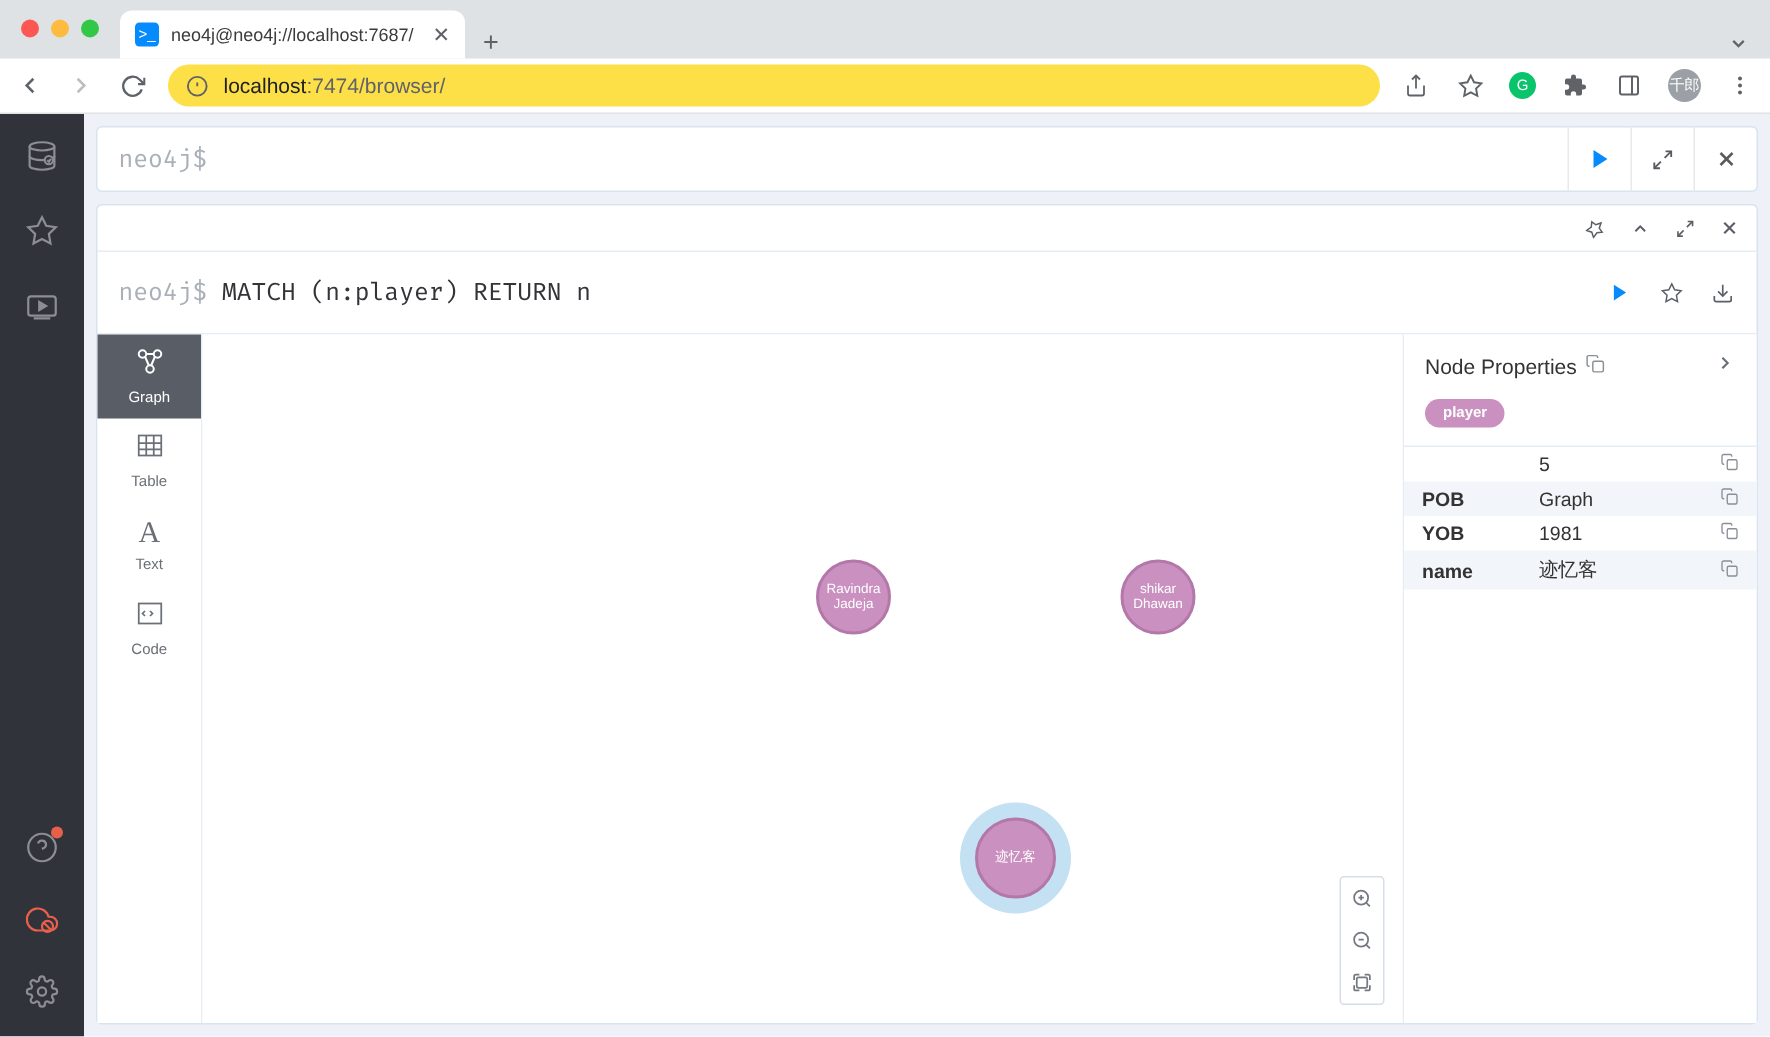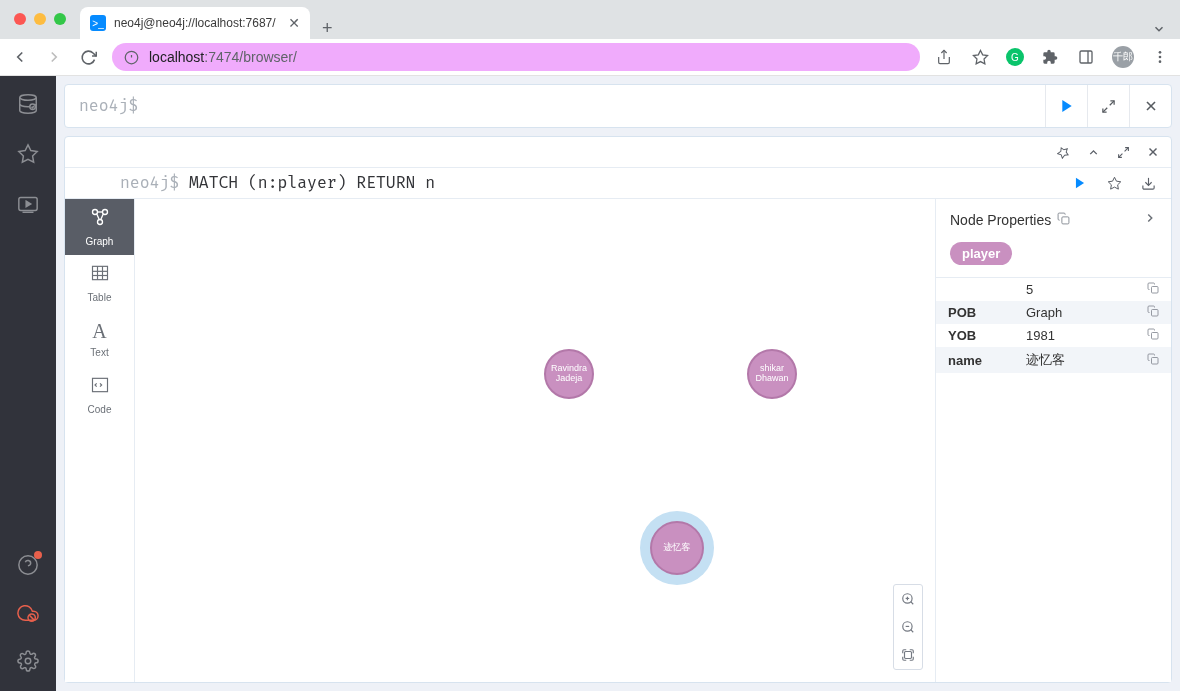--- a/index.html
+++ b/index.html
@@ -18,21 +18,21 @@
 .tab-favicon { width: 16px; height: 16px; background: #068bff; border-radius: 3px; display: flex; align-items: center; justify-content: center; color: #fff; font-size: 10px; }
 .tab-title { font-size: 12px; color: #3b3b3b; flex: 1; white-space: nowrap; overflow: hidden; text-overflow: ellipsis; }
 .tab-close { color: #5f6368; font-size: 14px; cursor: pointer; }
 .new-tab { color: #5f6368; font-size: 18px; padding: 0 12px; cursor: pointer; }
 .tab-bar-right { margin-left: auto; padding: 0 14px; color: #5f6368; }
 
 
 .addr-bar { height: 37px; background: #fff; border-bottom: 1px solid #e2e2e2; display: flex; align-items: center; padding: 0 10px; gap: 14px; }
 .nav-btn { color: #5f6368; width: 20px; height: 20px; display: flex; align-items: center; justify-content: center; cursor: pointer; }
 .nav-btn.disabled { color: #bdbdbd; }
-.url-box { flex: 1; height: 28px; background: #f0abfc; border-radius: 14px; display: flex; align-items: center; padding: 0 12px; gap: 10px; color: #5f6368; font-size: 14px; }
+.url-box { flex: 1; height: 28px; background: #fde047; border-radius: 14px; display: flex; align-items: center; padding: 0 12px; gap: 10px; color: #5f6368; font-size: 14px; }
 .url-text { color: #202124; }
 .url-text .host { color: #202124; }
 .url-text .path { color: #5f6368; }
 .addr-actions { display: flex; align-items: center; gap: 16px; color: #5f6368; }
 .ext-icon { width: 18px; height: 18px; border-radius: 50%; display: flex; align-items: center; justify-content: center; font-size: 10px; }
 .ext-green { background: #0ac46b; color: #fff; }
 .avatar-badge { width: 22px; height: 22px; border-radius: 50%; background: #9aa0a6; color: #fff; font-size: 10px; display: flex; align-items: center; justify-content: center; }
 
 
 .app-body { flex: 1; display: flex; background: #eef1f7; }
@@ -53,21 +53,21 @@
 .editor-prompt { padding: 0 14px; font-family: "Fira Code", monospace; font-size: 16px; color: #aab0b8; flex: 1; }
 .editor-prompt .q { color: #333438; }
 .editor-actions { display: flex; align-items: center; }
 .editor-btn { width: 42px; height: 42px; display: flex; align-items: center; justify-content: center; cursor: pointer; color: #575b60; border-left: 1px solid #e6e9ee; }
 .editor-btn.play { color: #068bff; }
 
 
 .result-card { flex: 1; display: flex; flex-direction: column; }
 .result-header { height: 30px; display: flex; justify-content: flex-end; align-items: center; padding: 0 6px; gap: 6px; color: #5a5f67; }
 .result-header .hbtn { width: 24px; height: 24px; display: flex; align-items: center; justify-content: center; cursor: pointer; }
-.result-query { height: 32px; border-top: 1px solid #e6ecf3; border-bottom: 1px solid #e6ecf3; display: flex; align-items: center; padding-left: 41px; }
+.result-query { height: 56px; border-top: 1px solid #e6ecf3; border-bottom: 1px solid #e6ecf3; display: flex; align-items: center; }
 .result-query .editor-prompt { font-family: "Fira Code", monospace; font-size: 16px; }
 .result-query .editor-prompt .prompt-lbl { color: #aab0b8; }
 .result-query .editor-prompt .q { color: #333438; }
 .query-actions { display: flex; gap: 4px; padding-right: 8px; }
 .query-actions .qbtn { width: 30px; height: 30px; display: flex; align-items: center; justify-content: center; cursor: pointer; color: #5a5f67; }
 .query-actions .qbtn.play { color: #068bff; }
 
 
 .result-body { flex: 1; display: flex; }
 
@@ -84,21 +84,21 @@
 
 .zoom-ctrl { position: absolute; right: 12px; bottom: 12px; width: 30px; background: #fff; border: 1px solid #d7dde6; border-radius: 3px; display: flex; flex-direction: column; }
 .zoom-ctrl div { height: 28px; display: flex; align-items: center; justify-content: center; color: #747982; cursor: pointer; }
 
 
 .props-panel { width: 236px; border-left: 1px solid #e6ecf3; background: #fff; display: flex; flex-direction: column; }
 .props-head { display: flex; align-items: center; padding: 12px 14px 10px; gap: 6px; }
 .props-title { font-size: 14px; color: #333; }
 .props-expand { margin-left: auto; color: #6b7077; cursor: pointer; }
 .props-tag-row { padding: 4px 14px 12px; }
-.props-tag { display: inline-block; background: #c990c0; color: #fff; font-size: 13px; padding: 4px 12px; border-radius: 12px; font-weight: 600; }
+.props-tag { display: inline-block; background: #c990c0; color: #fff; font-size: 10px; padding: 4px 12px; border-radius: 12px; font-weight: 600; }
 .props-table { border-top: 1px solid #e6ecf3; }
 .prop-row { display: flex; align-items: center; padding: 4px 12px; font-size: 13px; }
 .prop-row:nth-child(even) { background: #f2f5f9; }
 .prop-key { width: 78px; font-weight: 600; color: #333; }
 .prop-val { flex: 1; color: #333; }
 .prop-copy { color: #8a8f97; cursor: pointer; font-size: 12px; }
 </style>
 </head>
 <body>
 

